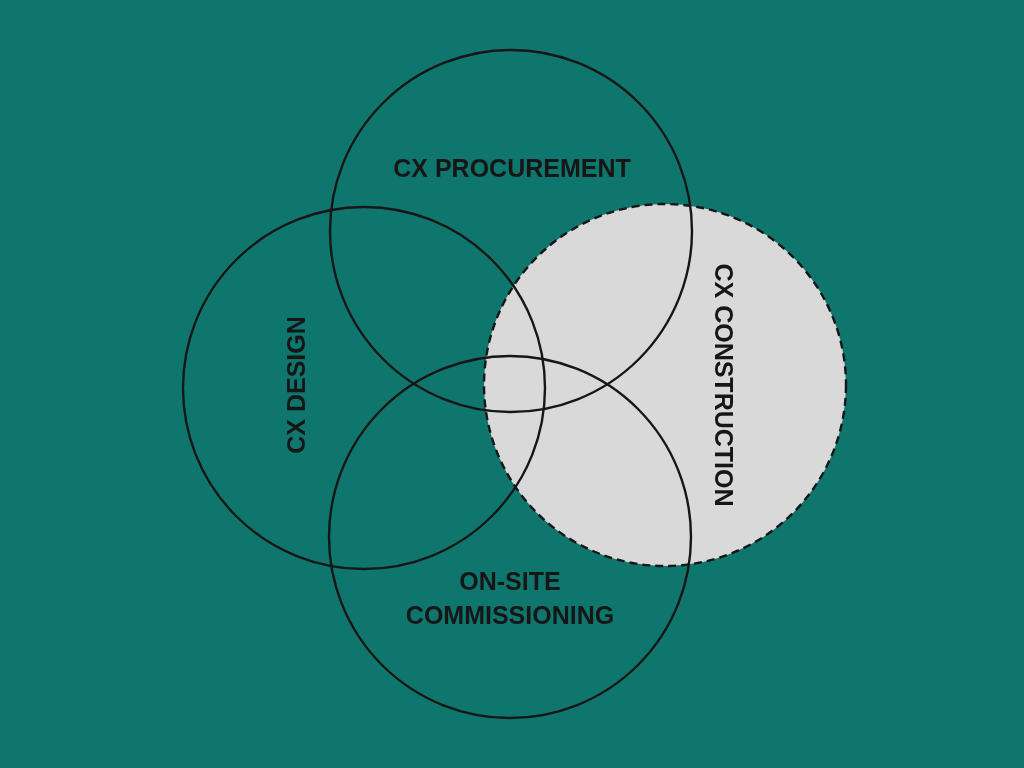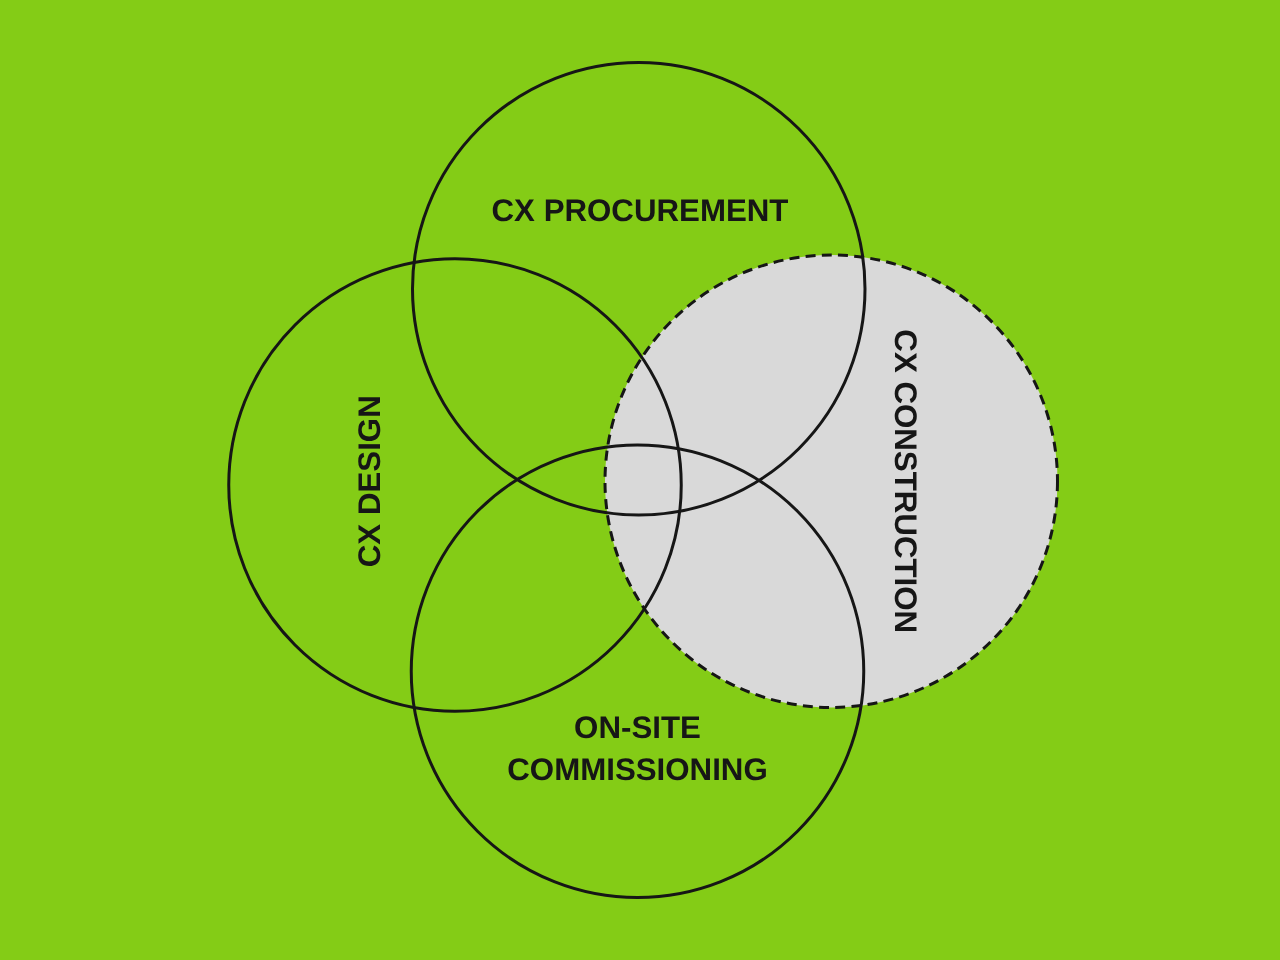--- a/index.html
+++ b/index.html
@@ -8,21 +8,21 @@
     background: #ffffff;
     width: 100%;
     height: 100%;
     overflow: hidden;
     font-family: "Liberation Sans", sans-serif;
   }
   .stage {
     position: relative;
     width: 1024px;
     height: 768px;
-    background: #84cc16;
+    background: #0f766e;
   }
   svg { display: block; }
   .circle-outline {
     fill: none;
     stroke: #161616;
     stroke-width: 2.4;
   }
   .circle-filled {
     stroke: #161616;
     stroke-width: 2.4;

